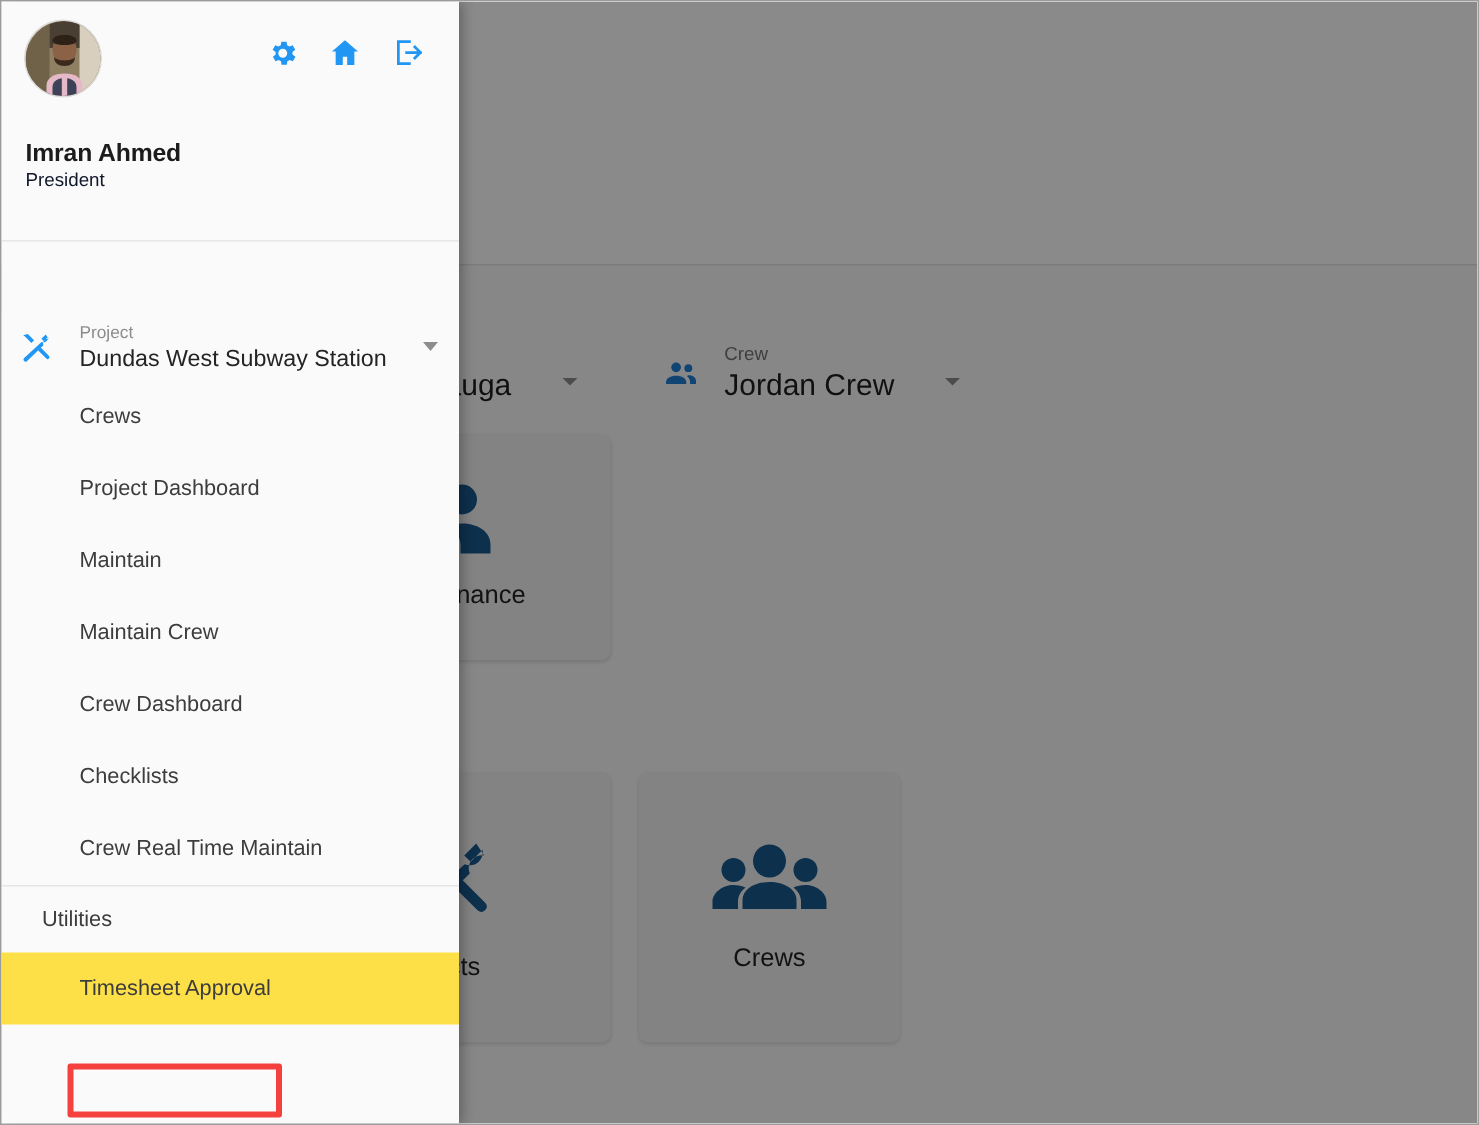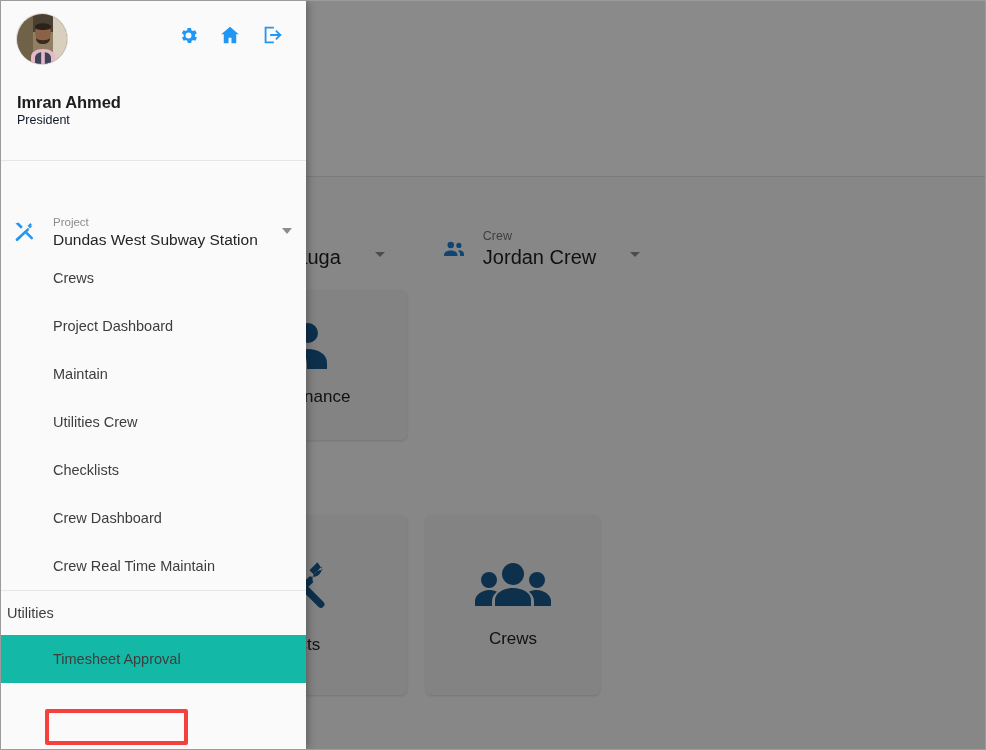--- a/index.html
+++ b/index.html
@@ -201,27 +201,27 @@
   .nav-item {
     display: flex;
     align-items: center;
     height: 48px;
     padding-left: 52px;
     font-size: 14.5px;
     color: #3d3d3d;
     cursor: pointer;
     background: transparent;
   }
-  .nav-item.highlighted { background: #14b8a6; text-align: right; }
+  .nav-item.highlighted { background: #fde047; text-align: right; }
 
   .section-title {
     display: flex;
     align-items: center;
     height: 44px;
-    padding-left: 6px;
+    padding-left: 27px;
     font-size: 14.5px;
     color: #3d3d3d;
   }
 
   
   .focus-ring {
     position: absolute;
     left: 44px; top: 708px;
     width: 143px; height: 36px;
     border: 4px solid #f4413d;
@@ -392,27 +392,27 @@
           <span>Project Dashboard</span>
         </div>
       </div>
 
       <div class="nav-section" style="border-top:none">
 
         <div class="nav-item">
           <span>Maintain</span>
         </div>
         <div class="nav-item">
-          <span>Utilities Crew</span>
+          <span>Maintain Crew</span>
+        </div>
+        <div class="nav-item">
+          <span>Crew Dashboard</span>
         </div>
         <div class="nav-item">
           <span>Checklists</span>
-        </div>
-        <div class="nav-item">
-          <span>Crew Dashboard</span>
         </div>
         <div class="nav-item">
           <span>Crew Real Time Maintain</span>
         </div>
       </div>
 
       <div class="nav-section">
         <div class="section-title">Utilities</div>
 
         <div class="nav-item highlighted">

